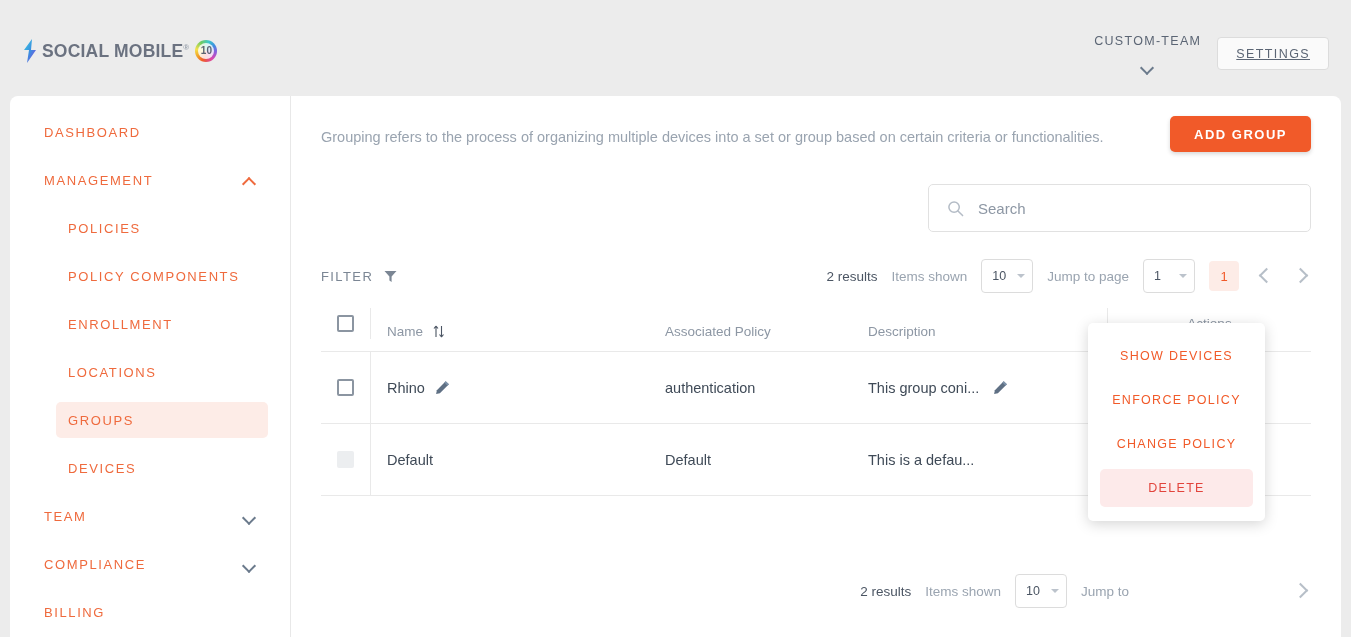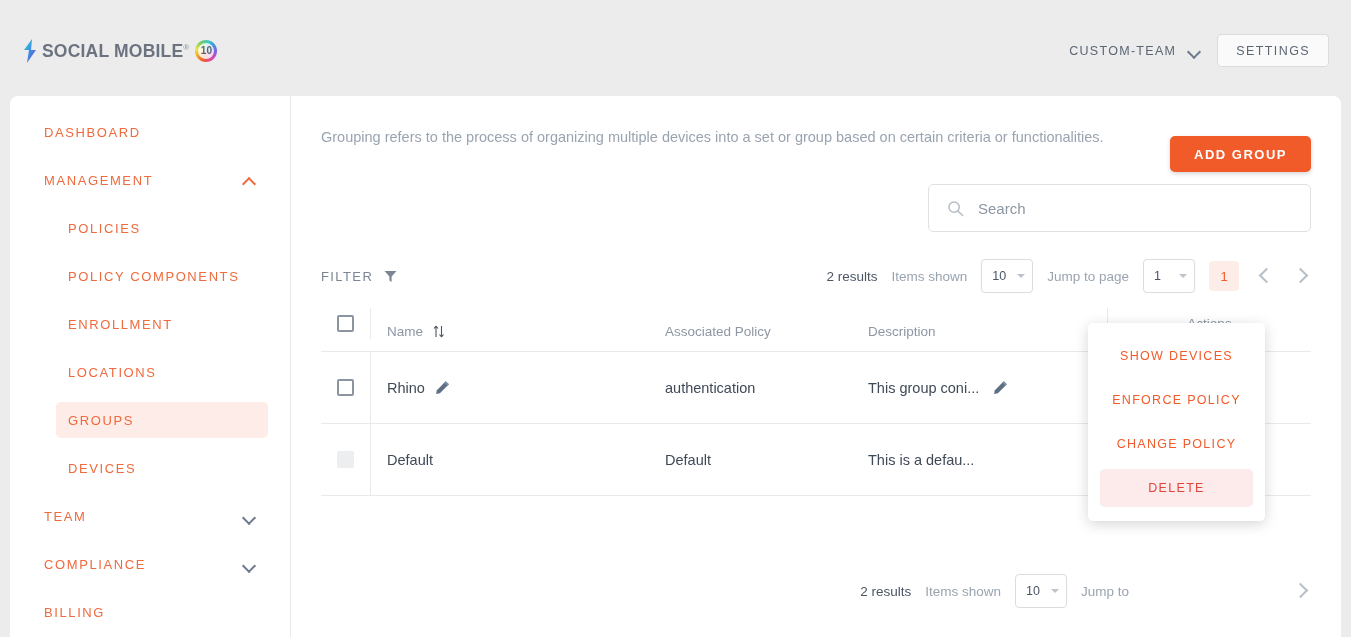--- a/index.html
+++ b/index.html
@@ -45,30 +45,31 @@
     line-height: 1;
   }
 
   .header-right {
     position: absolute; right: 22px; top: 20px;
     display: flex; align-items: center; gap: 16px;
   }
   .team-select {
     display: flex; align-items: center; gap: 12px;
     font-size: 12.5px; letter-spacing: 1.3px; color: #5b6574;
-    font-weight: 500; cursor: pointer;
+    font-weight: 500; cursor: pointer; flex-direction: column;
   }
   .hdr-btn {
     height: 33px; padding: 0 18px;
     border: 1px solid #dcdcdc; border-radius: 4px;
     background: #fafafa; color: #5b6574;
     font-size: 12.5px; letter-spacing: 1.4px; font-weight: 500;
     font-family: "Liberation Sans", sans-serif;
     display: flex; align-items: center; justify-content: center;
     cursor: pointer;
+    text-decoration: underline;
   }
 
   
   .card {
     position: absolute; left: 10px; top: 72px;
     width: 1331px; height: 565px;
     background: #ffffff;
     border-radius: 8px 8px 0 0;
     display: flex;
     overflow: hidden;
@@ -107,21 +108,21 @@
 
   
   .content { flex: 1; position: relative; padding: 26px 30px 0 30px; }
 
   .intro {
     position: absolute; left: 30px; top: 30px;
     width: 790px;
     font-size: 14.5px; line-height: 1.55; color: #9aa4b0;
   }
   .add-group {
-    position: absolute; right: 30px; top: 40px;
+    position: absolute; right: 30px; top: 20px;
     height: 36px; padding: 0 24px;
     background: #f15a29; color: #fff; border: none; border-radius: 5px;
     font-size: 13px; letter-spacing: 1.5px; font-weight: bold;
     font-family: "Liberation Sans", sans-serif;
     box-shadow: 0 2px 4px rgba(0,0,0,0.16);
     cursor: pointer;
   }
 
   .search-box {
     position: absolute; right: 30px; top: 88px;

